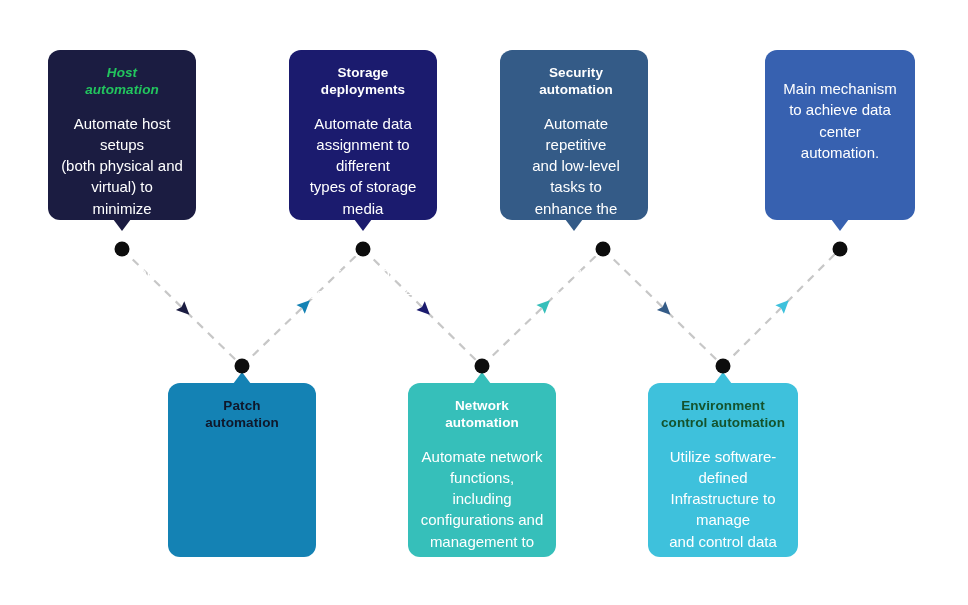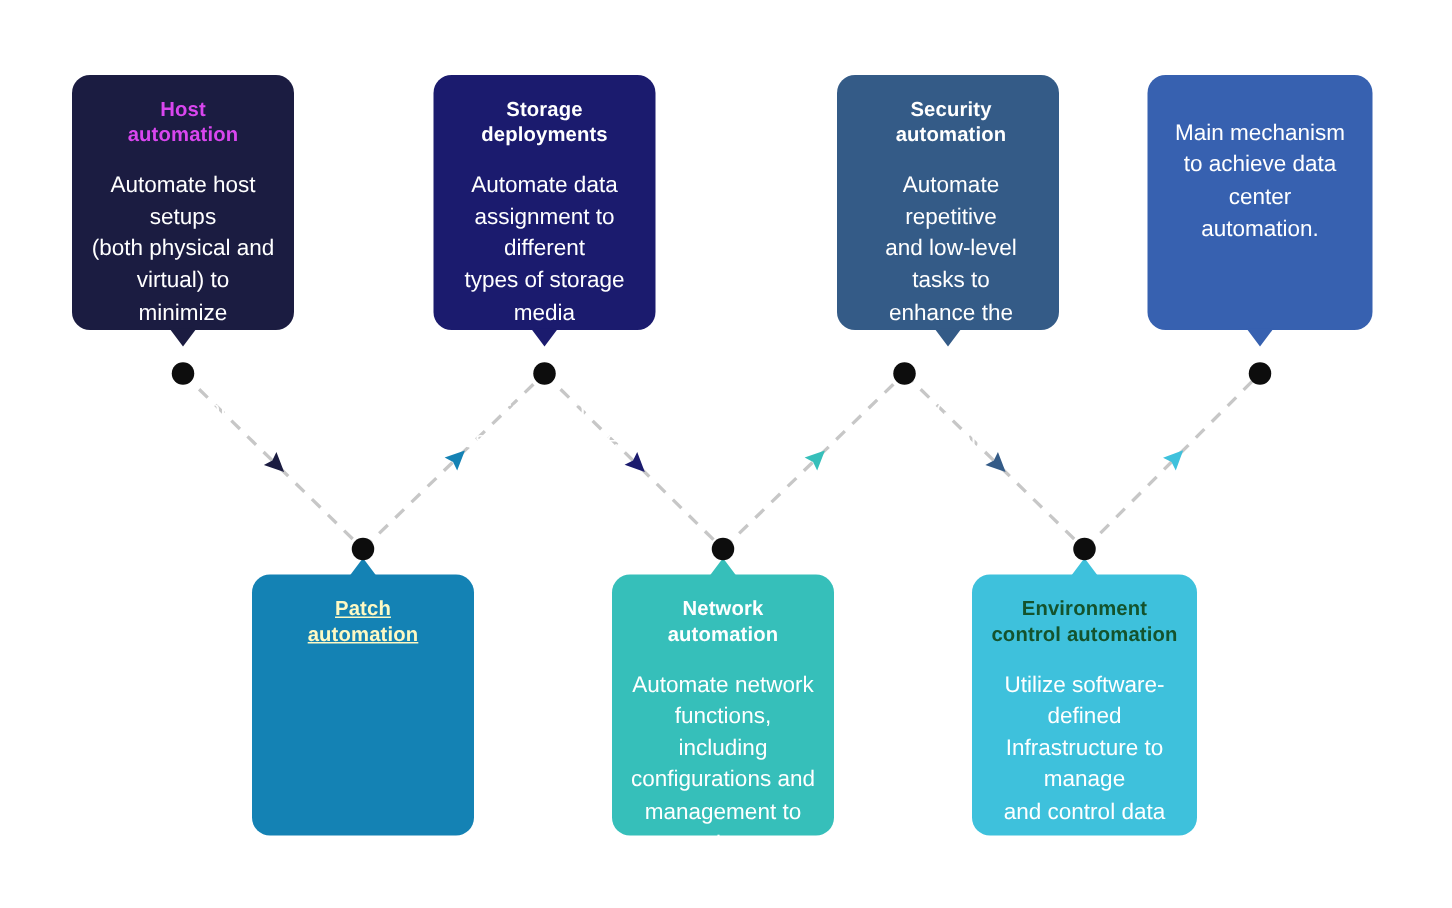--- a/index.html
+++ b/index.html
@@ -96,21 +96,21 @@
       <line x1="482" y1="366" x2="603" y2="249" stroke="#c7c7c7" stroke-width="2.2" stroke-dasharray="8 7"></line>
       <polygon points="7,0 -6,6 -4,0 -6,-6" fill="#36bfba" transform="translate(544.92,305.15999999999997) rotate(-44.03713637436379)"></polygon>
       <line x1="603" y1="249" x2="723" y2="366" stroke="#c7c7c7" stroke-width="2.2" stroke-dasharray="8 7"></line>
       <polygon points="7,0 -6,6 -4,0 -6,-6" fill="#345b87" transform="translate(665.4,309.84000000000003) rotate(44.27477570094075)"></polygon>
       <line x1="723" y1="366" x2="840" y2="249" stroke="#c7c7c7" stroke-width="2.2" stroke-dasharray="8 7"></line>
       <polygon points="7,0 -6,6 -4,0 -6,-6" fill="#3ec1dc" transform="translate(783.84,305.15999999999997) rotate(-45)"></polygon>
     </svg>
 
   <div id="top-row">
       <div class="node top" style="left: 48px; top: 50px; width: 148px; height: 170px; background: rgb(27, 28, 65); color: rgb(27, 28, 65);">
-        <div class="node-title" style="color: #d946ef;">Host
+        <div class="node-title" style="color: #22c55e; font-style: italic;">Host
 automation</div>
         <div class="node-desc" style="color: rgb(255, 255, 255);">Automate host setups
 (both physical and
 virtual) to minimize
 manual errors and
 enhance the speed of
 deployments.</div>
         <span class="tail"></span>
       </div>
       <div class="node top" style="left: 289px; top: 50px; width: 148px; height: 170px; background: rgb(27, 27, 110); color: rgb(27, 27, 110);">
@@ -118,42 +118,42 @@
 deployments</div>
         <div class="node-desc" style="color: rgb(255, 255, 255);">Automate data
 assignment to different
 types of storage media
 for increased
 performance, reduced
 costs, and efficient
 data management.</div>
         <span class="tail"></span>
       </div>
-      <div class="node top" style="left: 558px; top: 50px; width: 148px; height: 170px; background: rgb(52, 91, 135); color: rgb(52, 91, 135); padding-left: 16px;">
+      <div class="node top" style="left: 500px; top: 50px; width: 148px; height: 170px; background: rgb(52, 91, 135); color: rgb(52, 91, 135); padding-left: 16px;">
         <div class="node-title" style="color: rgb(255, 255, 255);">Security
 automation</div>
         <div class="node-desc" style="color: rgb(255, 255, 255);">Automate repetitive
 and low-level tasks to
 enhance the
 identification and
 remediation of security
 and compliance risks.</div>
         <span class="tail"></span>
       </div>
       <div class="node top" style="left: 765px; top: 50px; width: 150px; height: 170px; background: rgb(55, 97, 176); color: rgb(55, 97, 176);">
         <div class="node-desc" style="color: rgb(255, 255, 255);">Main mechanism
 to achieve data
 center
 automation.</div>
         <span class="tail"></span>
       </div>
     </div>
   <div id="bottom-row">
       <div class="node bottom" style="left: 168px; top: 383px; width: 148px; height: 174px; background: rgb(20, 130, 180); color: rgb(20, 130, 180);">
-        <div class="node-title" style="color: #fef9c3; text-decoration: underline;">Patch
+        <div class="node-title" style="color: #0f172a;">Patch
 automation</div>
         <span class="tail"></span>
       </div>
       <div class="node bottom" style="left: 408px; top: 383px; width: 148px; height: 174px; background: rgb(54, 191, 186); color: rgb(54, 191, 186);">
         <div class="node-title" style="color: rgb(255, 255, 255);">Network
 automation</div>
         <div class="node-desc" style="color: rgb(255, 255, 255);">Automate network
 functions, including
 configurations and
 management to reduce

